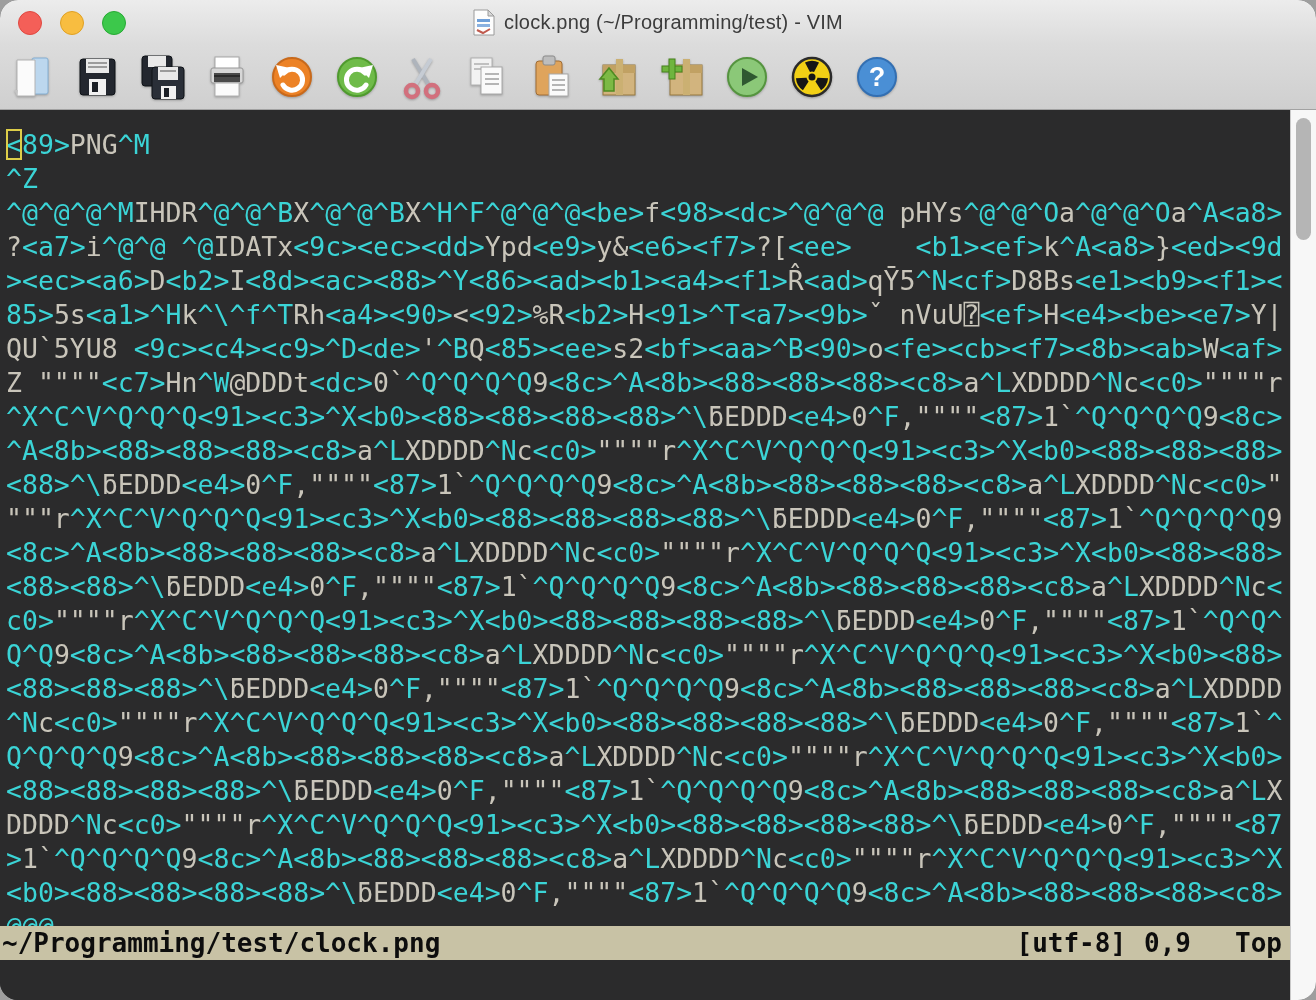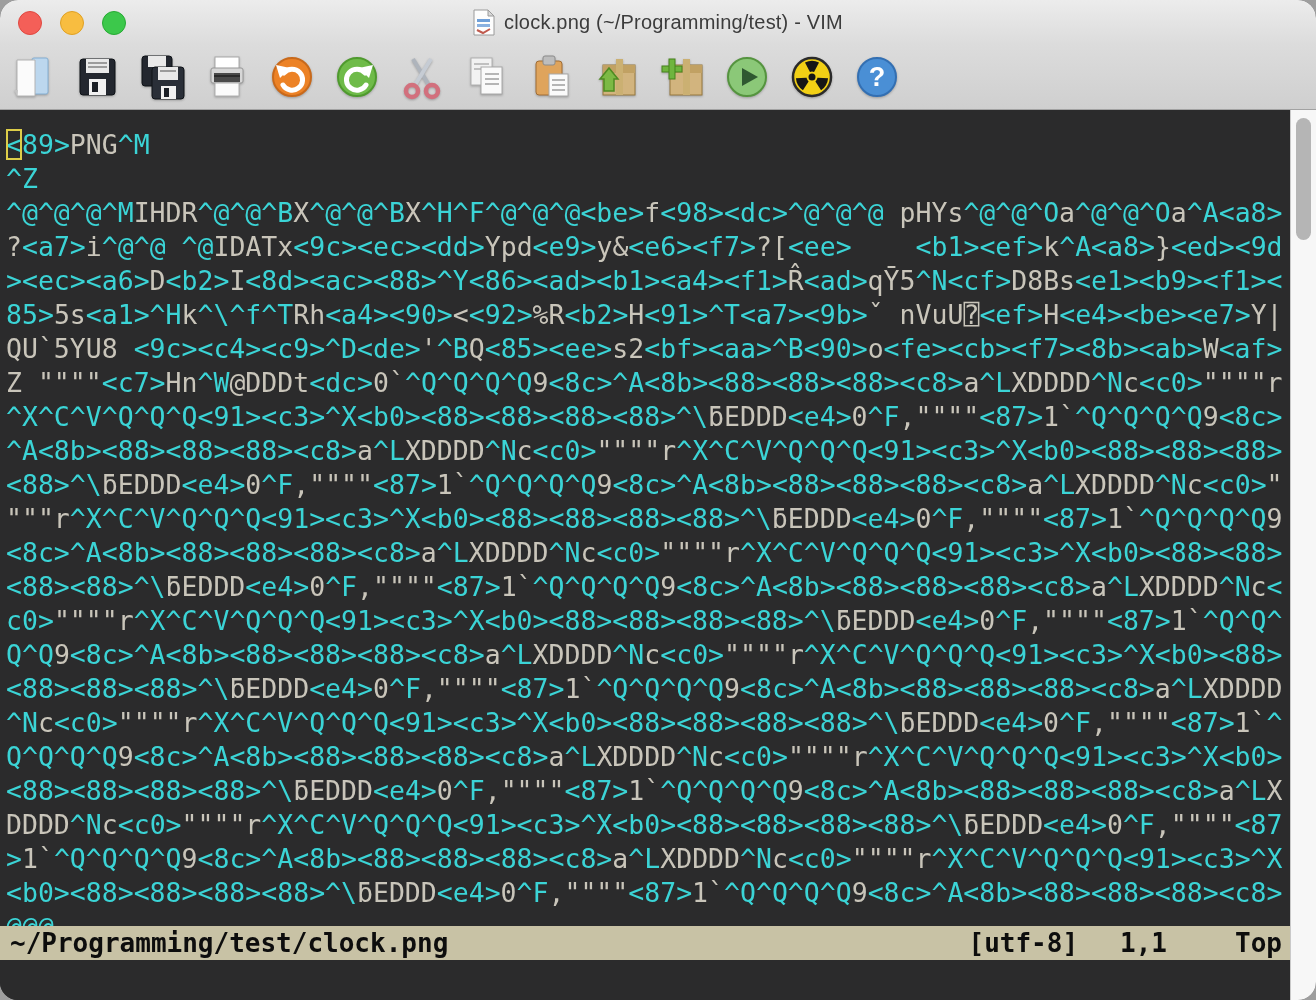--- a/index.html
+++ b/index.html
@@ -32,22 +32,22 @@
           padding-left:6px;box-sizing:border-box;overflow:hidden;}
   .ed-line{font-family:"DejaVu Sans Mono",monospace;font-size:26.5px;line-height:34px;
            white-space:pre;color:#c9c5ba;}
   .ed-line .sp{color:#3bd4d6;}
   .cursor{outline:2px solid #ddcd49;outline-offset:-2px;}
 
   
   .statusline{position:absolute;top:926px;left:0;width:1290px;height:34px;background:#c8c2a5;
               display:flex;align-items:center;justify-content:space-between;
               font-family:"DejaVu Sans Mono",monospace;font-weight:bold;font-size:26px;color:#0d0d0d;
-              padding:0 8px 0 10px;box-sizing:border-box;}
-  .sb-right{display:flex;align-items:flex-end;gap:24px;}
+              padding:0 8px 0 2px;box-sizing:border-box;}
+  .sb-right{display:flex;align-items:flex-end;}
   .sb-pos{margin-left:18px;}
   .sb-top{margin-left:44px;}
 
   
   .cmdline{position:absolute;top:960px;left:0;width:1290px;height:40px;background:#2b2b2c;}
 
   
   .scrollbar{position:absolute;top:110px;right:0;width:26px;height:890px;background:#f7f7f7;
              border-left:1px solid #c9c9c9;box-sizing:border-box;}
   .thumb{position:absolute;top:8px;left:5px;width:15px;height:122px;border-radius:8px;background:#b5b5b5;}
@@ -225,21 +225,21 @@
         <div class="ed-line"><span class="sp">&gt;</span><span class="tx">1`</span><span class="sp">^Q^Q^Q^Q</span><span class="tx">9</span><span class="sp">&lt;8c&gt;^A&lt;8b&gt;&lt;88&gt;&lt;88&gt;&lt;88&gt;&lt;c8&gt;</span><span class="tx">a</span><span class="sp">^L</span><span class="tx">XDDDD</span><span class="sp">^N</span><span class="tx">c</span><span class="sp">&lt;c0&gt;</span><span class="tx">""""r</span><span class="sp">^X^C^V^Q^Q^Q&lt;91&gt;&lt;c3&gt;^X</span></div>
         <div class="ed-line"><span class="sp">&lt;b0&gt;&lt;88&gt;&lt;88&gt;&lt;88&gt;&lt;88&gt;^\</span><span class="tx">ƃEDDD</span><span class="sp">&lt;e4&gt;</span><span class="tx">0</span><span class="sp">^F</span><span class="tx">,""""</span><span class="sp">&lt;87&gt;</span><span class="tx">1`</span><span class="sp">^Q^Q^Q^Q</span><span class="tx">9</span><span class="sp">&lt;8c&gt;^A&lt;8b&gt;&lt;88&gt;&lt;88&gt;&lt;88&gt;&lt;c8&gt;</span></div>
         <div class="ed-line"><span class="sp">@@@</span></div>
       </div>
   </div>
 
   <div class="statusline">
     <span>~/Programming/test/clock.png</span>
     <span class="sb-right">
       <span>[utf-8]</span>
-      <span class="sb-pos">1,1</span>
+      <span class="sb-pos">0,9</span>
       <span class="sb-top">Top</span>
     </span>
   </div>
 
   <div class="cmdline"></div>
 
   <div class="scrollbar">
     <div class="thumb"></div>
   </div>
 

